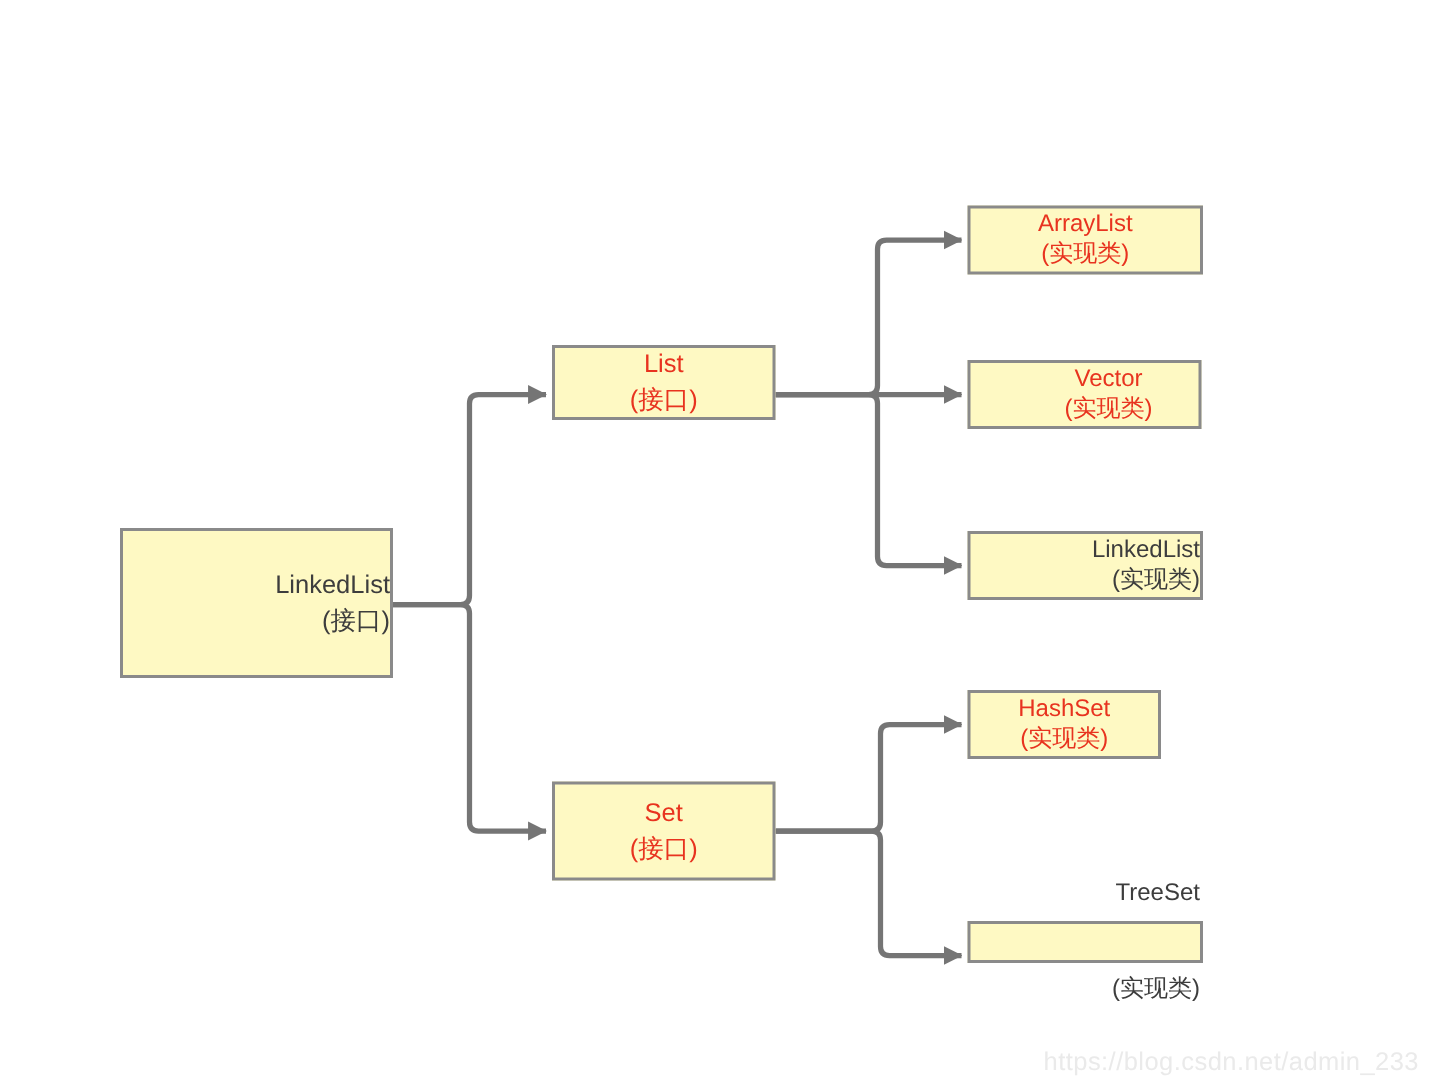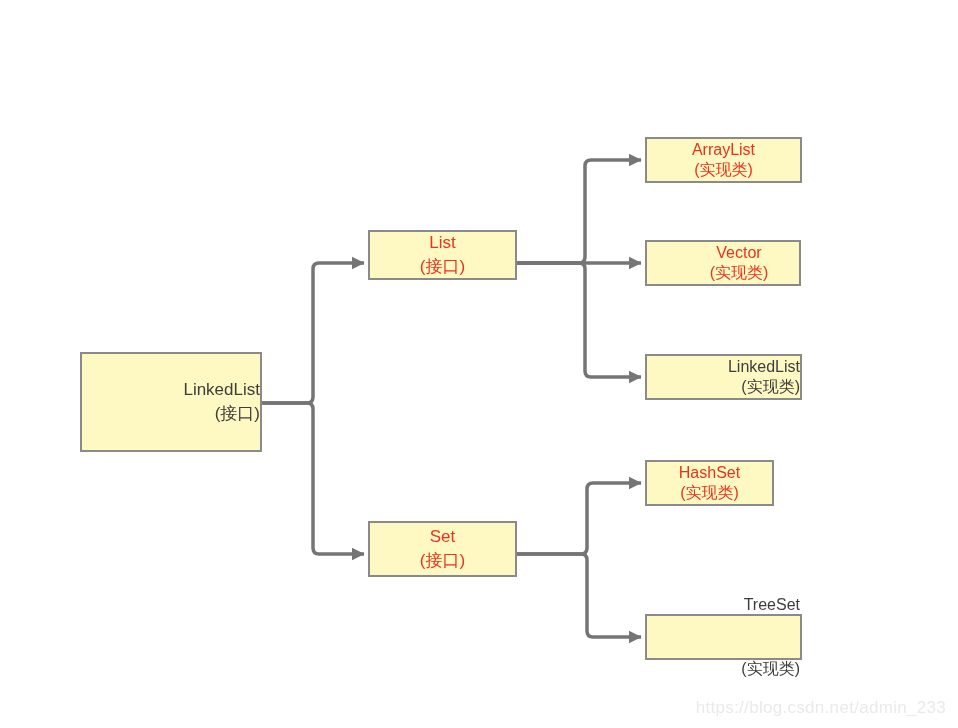--- a/index.html
+++ b/index.html
@@ -41,26 +41,26 @@
   .node-lg .title, .node-lg .subtitle {
     font-size: 17px;
     line-height: 24px;
   }
   .node-sm .title, .node-sm .subtitle {
     font-size: 16px;
     line-height: 20px;
   }
   #node-collection { left: 80px;  top: 352px; width: 182px; height: 100px; }
   #node-list       { left: 368px; top: 230px; width: 149px; height: 50px;  }
-  #node-set        { left: 368px; top: 521px; width: 149px; height: 56px;  }
+  #node-set        { left: 368px; top: 521px; width: 149px; height: 66px;  }
   #node-arraylist  { left: 645px; top: 137px; width: 157px; height: 46px;  }
   #node-vector     { left: 645px; top: 240px; width: 156px; height: 46px; padding-left: 32px;  }
   #node-linkedlist { left: 645px; top: 354px; width: 157px; height: 46px;  }
   #node-hashset    { left: 645px; top: 460px; width: 129px; height: 46px;  }
-  #node-treeset    { left: 645px; top: 614px; width: 157px; height: 46px; gap: 44px;  }
+  #node-treeset    { left: 645px; top: 614px; width: 157px; height: 28px; gap: 44px;  }
   #watermark {
     position: absolute;
     right: 12px;
     top: 698px;
     font-size: 17px;
     color: #eaeaea;
     letter-spacing: 0.3px;
     white-space: nowrap;
   }
 </style>

